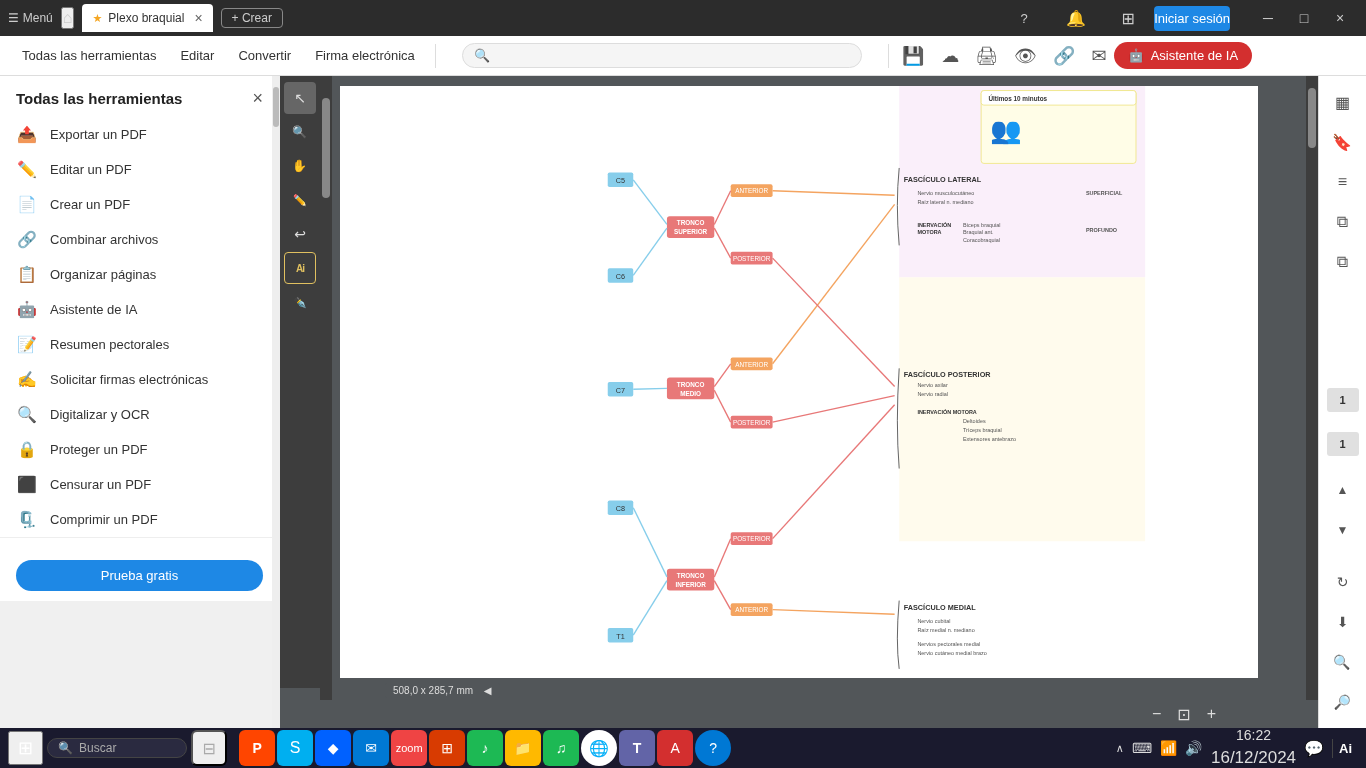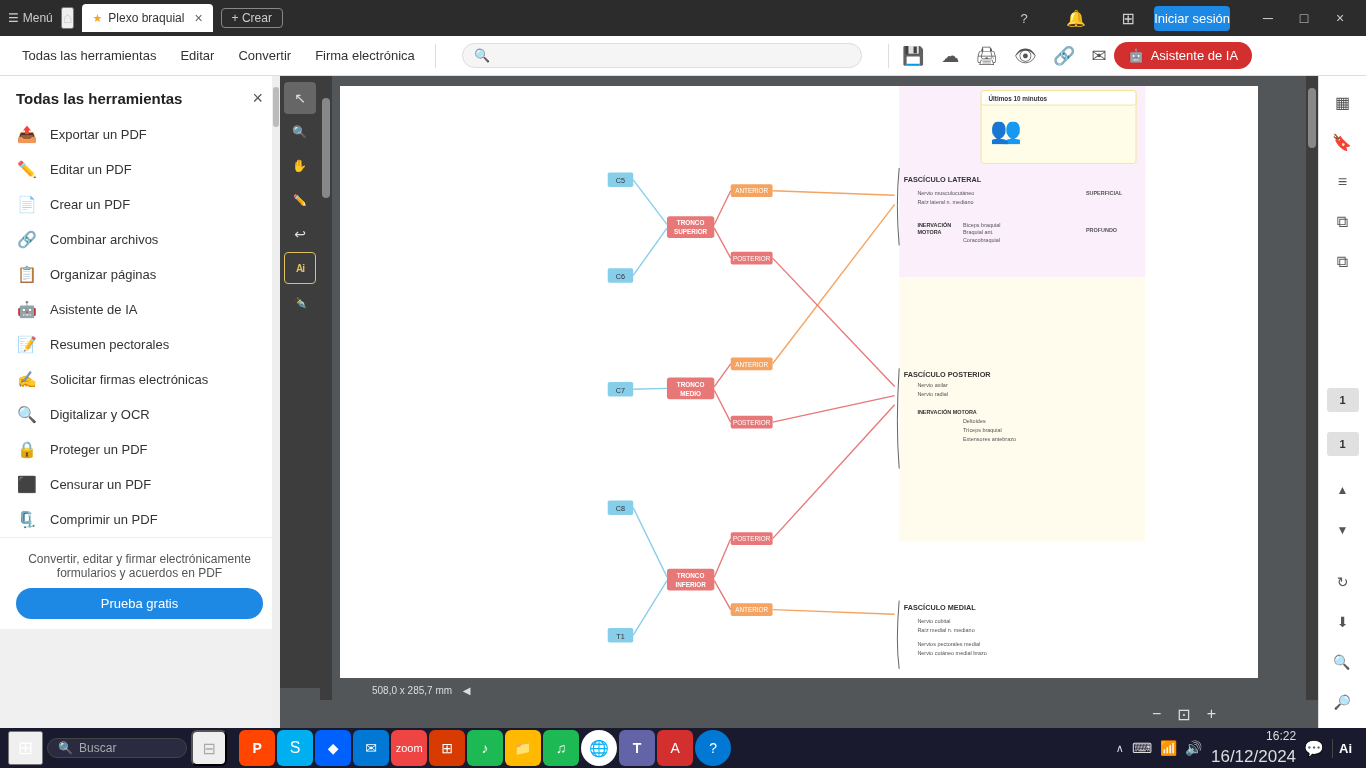--- a/index.html
+++ b/index.html
@@ -516,21 +516,20 @@
       <div class="sidebar-item">
         <span class="icon sidebar-icon-red">⬛</span>
         <span>Censurar un PDF</span>
       </div>
       <div class="sidebar-item">
         <span class="icon sidebar-icon-red">🗜️</span>
         <span>Comprimir un PDF</span>
       </div>
 
       <div id="sidebar-footer">
-        <p>Convertir, editar y firmar electrónicamente formularios y acuerdos en PDF</p>
         <button class="prueba-btn">
           <span>Prueba gratis</span>
         </button>
       </div>
     </div>
     <div class="sidebar-scroll">
       <div class="sidebar-scroll-thumb"></div>
     </div>
   </div>
 
@@ -667,21 +666,21 @@
           <rect x="580" y="5" width="170" height="16" fill="#fff" rx="3" stroke="#f0e68c" stroke-width="1"></rect>
           <text x="588" y="16" font-size="7" fill="#333" font-weight="bold">Últimos 10 minutos</text>
 
           <text x="590" y="58" font-size="28" fill="#555">👥</text>
 
           <text x="695" y="120" font-size="6" fill="#555" font-weight="bold">SUPERFICIAL</text>
           <text x="695" y="160" font-size="6" fill="#555" font-weight="bold">PROFUNDO</text>
         </svg>
       </div>
 
-      <div style="position:absolute;bottom:30px;left:44px;background:#525659;color:#ddd;font-size:10px;padding:2px 8px;border-radius:2px;">
+      <div style="position:absolute;bottom:30px;left:65px;background:#525659;color:#ddd;font-size:10px;padding:2px 8px;border-radius:2px;">
         <span>508,0 x 285,7 mm</span>
         <span style="margin-left:8px;">◀</span>
       </div>
 
       <div id="scroll-indicator">
         <div id="scroll-thumb"></div>
       </div>
     </div>
 
     <div id="bottom-bar">
@@ -763,20 +762,20 @@
       <span style="color:#fff;font-size:14px;">?</span>
     </div>
   </div>
   <div class="spacer"></div>
   <div class="sys-area">
     <span style="cursor:pointer;">∧</span>
     <span style="font-size:14px;cursor:pointer;">⌨</span>
     <span style="font-size:14px;cursor:pointer;">📶</span>
     <span style="font-size:14px;cursor:pointer;">🔊</span>
     <div class="time-area">
-      <div style="font-size:12px;color:#ddd;">16:22</div>
+      <div style="font-size:14px;color:#ddd;text-align:center;">16:22</div>
       <div style="font-size:17px;color:#ddd;">16/12/2024</div>
     </div>
     <span class="notif-icon">💬</span>
 
     <div style="background:#1a1a2e;color:#fff;font-size:13px;font-weight:bold;padding:2px 6px;border-left:1px solid #444;cursor:pointer;">Ai</div>
   </div>
 </div>
 
 </body></html>

